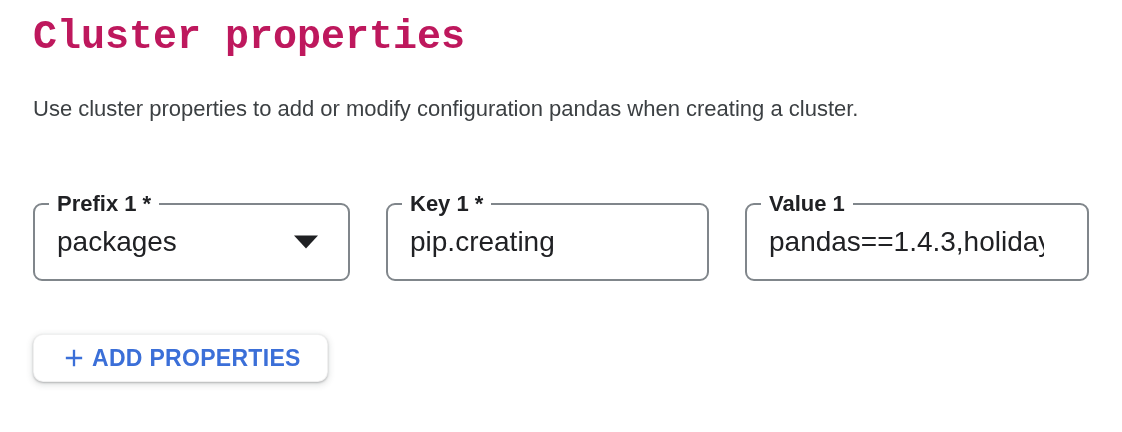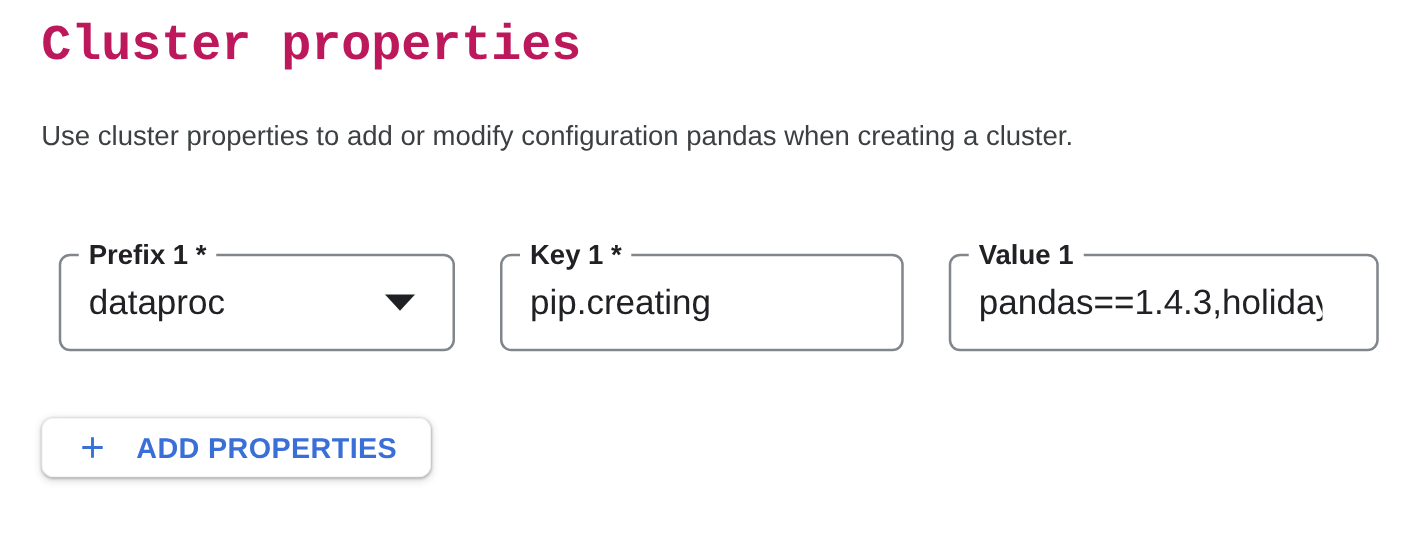--- a/index.html
+++ b/index.html
@@ -42,21 +42,21 @@
   .field {
     position: relative;
     height: 78px;
     border: 2px solid #80868b;
     border-radius: 9px;
     background: #ffffff;
     display: flex;
     align-items: center;
     padding-left: 22px;
   }
-  .field-prefix { width: 317px; margin-left: 14px; }
+  .field-prefix { width: 317px; }
   .field-key    { width: 323px; }
   .field-value-box { width: 344px; padding-right: 0; }
   .field-label {
     position: absolute;
     top: -13px;
     left: 14px;
     background: #ffffff;
     padding: 0 8px;
     font-size: 22px;
     line-height: 24px;
@@ -87,21 +87,21 @@
     width: 0;
     height: 0;
     border-left: 12px solid transparent;
     border-right: 12px solid transparent;
     border-top: 13px solid #1f2023;
   }
   .add-btn {
     margin-top: 53px;
     display: inline-flex;
     align-items: center;
-    gap: 21px;
+    gap: 4px;
     height: 48px;
     padding: 0 26px 0 26px;
     background: #ffffff;
     border: 1px solid rgba(0,0,0,0.06);
     border-radius: 10px;
     box-shadow: 0 1px 2px rgba(60,64,67,0.30), 0 2px 6px 1px rgba(60,64,67,0.15);
     cursor: pointer;
     color: #3b6fd8;
     font-family: "Liberation Sans", "DejaVu Sans", sans-serif;
     font-size: 23px;
@@ -123,21 +123,21 @@
 <div class="page">
 
   <h1 class="page-title">Cluster properties</h1>
 
   <p class="page-desc">Use cluster properties to add or modify configuration pandas when creating a cluster.</p>
 
   <div class="fields-row">
 
     <div class="field field-prefix" role="combobox">
       <span class="field-label">Prefix 1 *</span>
-      <span class="field-text">dataproc</span>
+      <span class="field-text">packages</span>
       <span class="dropdown-arrow"></span>
     </div>
 
     <div class="field field-key" role="textbox">
       <span class="field-label">Key 1 *</span>
       <span class="field-text">pip.creating</span>
     </div>
 
     <div class="field field-value-box" role="textbox">
       <span class="field-label">Value 1</span>

